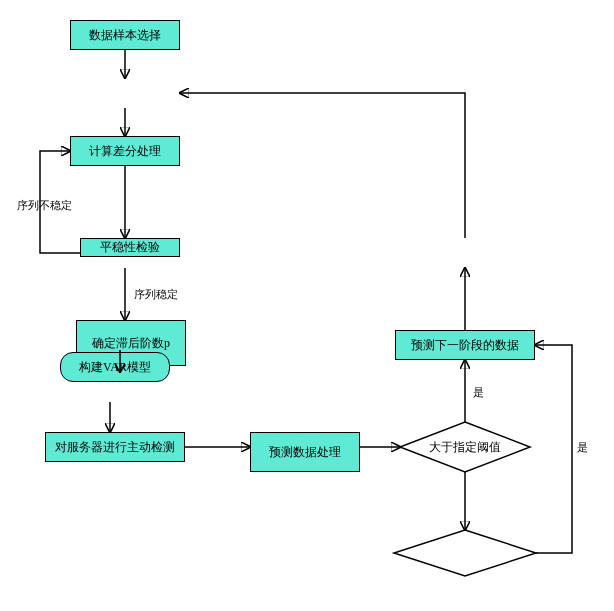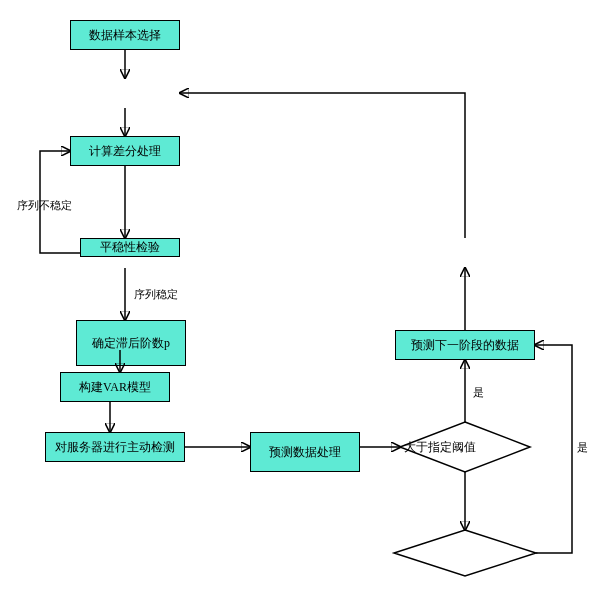--- a/index.html
+++ b/index.html
@@ -25,20 +25,21 @@
     text-align: center;
     padding: 2px 4px;
     box-sizing: border-box;
     line-height: 1.2;
   }
   .diamond {
     position: absolute;
     background: #fff;
     display: flex;
     align-items: center;
+    justify-content: center;
     text-align: center;
     box-sizing: border-box;
   }
   .diamond svg {
     position: absolute;
     top: 0; left: 0;
     width: 100%; height: 100%;
     overflow: visible;
   }
   .diamond span {
@@ -80,21 +81,21 @@
   </div>
 
   <div class="box" style="left:80px;  top:238px; width:100px; height:19px;">
     <span>平稳性检验</span>
   </div>
 
   <div class="box" style="left:76px;  top:320px; width:110px; height:46px;">
     <span>确定滞后阶数p</span>
   </div>
 
-  <div class="box" style="left:60px;  top:372px; width:110px; height:30px;">
+  <div class="box" style="left:60px;  top:352px; width:110px; height:30px;border-radius:13px;">
     <span>构建VAR模型</span>
   </div>
 
   <div class="box" style="left:45px;  top:432px; width:140px; height:30px;">
     <span>对服务器进行主动检测</span>
   </div>
 
   <div class="box" style="left:250px; top:432px; width:110px; height:40px;">
     <span>预测数据处理</span>
   </div>

